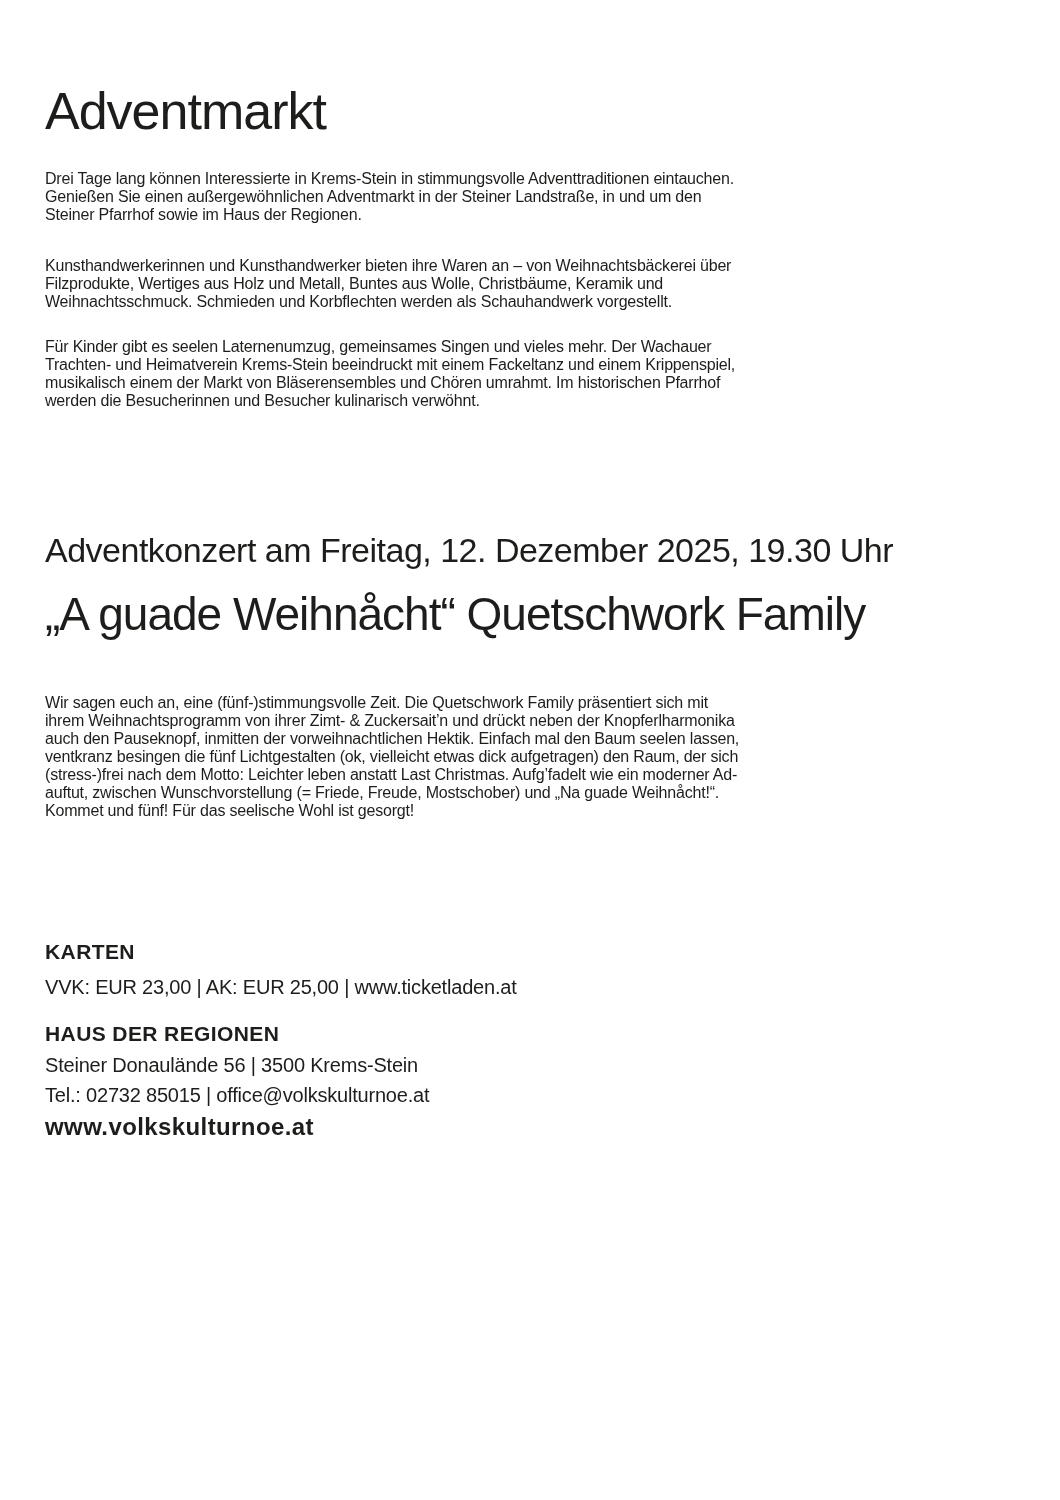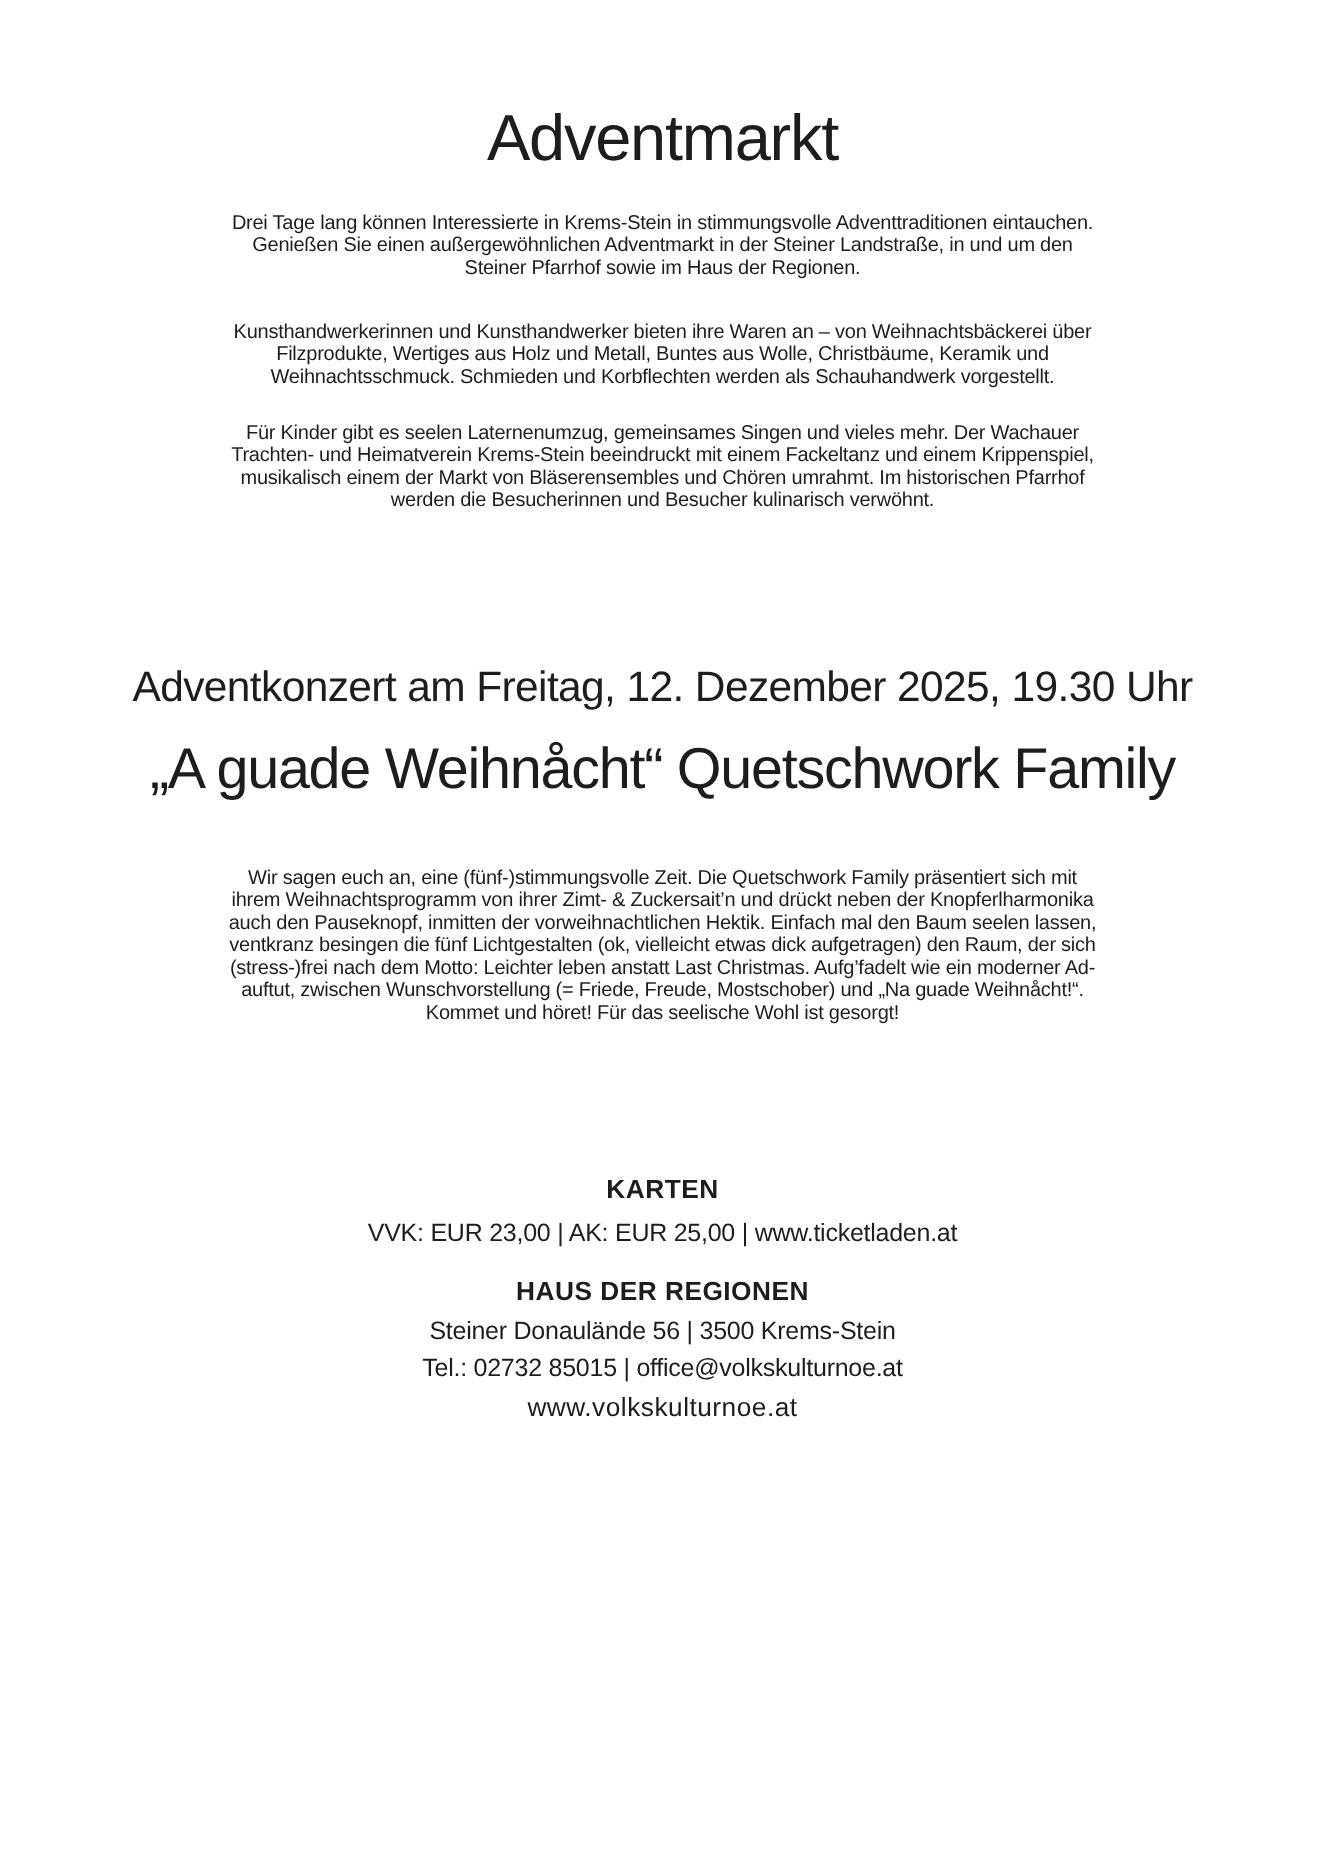--- a/index.html
+++ b/index.html
@@ -8,21 +8,21 @@
     background: #ffffff;
   }
   .page {
     position: relative;
     width: 1060px;
     height: 1500px;
     margin: 0 auto;
     background: #ffffff;
     color: #1d1d1b;
     font-family: "Liberation Sans", "DejaVu Sans", sans-serif;
-    text-align: center;
+    text-align: left;
     overflow: hidden;
     letter-spacing: -0.2px;
   }
   .content {
     padding: 0 45px;
   }
   h1, h2, h3, h4, p, div {
     margin: 0;
     padding: 0;
   }
@@ -66,23 +66,23 @@
   .footer-line {
     font-size: 20px;
     line-height: 30px;
     font-weight: 400;
   }
   .tickets-prices { margin-top: 6px; }
   .venue-heading  { margin-top: 18px; }
   .venue-address  { margin-top: 2px; }
   .venue-website {
     margin-top: 2px;
-    font-size: 21px;
+    font-size: 24px;
     line-height: 30px;
-    font-weight: 400;
+    font-weight: 700;
     letter-spacing: 0.4px;
   }
 </style>
 </head>
 <body>
 
 <div class="page">
   <div class="content">
 
     <h1 class="doc-title">Adventmarkt</h1>
@@ -114,21 +114,21 @@
     <h3 class="concert-title-heading">„A guade Weihnåcht“ Quetschwork Family</h3>
 
     <p class="body-par par-concert">
       </p>
       <div>Wir sagen euch an, eine (fünf-)stimmungsvolle Zeit. Die Quetschwork Family präsentiert sich mit</div>
       <div>ihrem Weihnachtsprogramm von ihrer Zimt- &amp; Zuckersait’n und drückt neben der Knopferlharmonika</div>
       <div>auch den Pauseknopf, inmitten der vorweihnachtlichen Hektik. Einfach mal den Baum seelen lassen,</div>
       <div>ventkranz besingen die fünf Lichtgestalten (ok, vielleicht etwas dick aufgetragen) den Raum, der sich</div>
       <div>(stress-)frei nach dem Motto: Leichter leben anstatt Last Christmas. Aufg’fadelt wie ein moderner Ad-</div>
       <div>auftut, zwischen Wunschvorstellung (= Friede, Freude, Mostschober) und „Na guade Weihnåcht!“.</div>
-      <div>Kommet und höret! Für das seelische Wohl ist gesorgt!</div>
+      <div>Kommet und fünf! Für das seelische Wohl ist gesorgt!</div>
     <p></p>
 
     <h4 class="footer-heading tickets-heading">KARTEN</h4>
     <div class="footer-line tickets-prices">VVK: EUR 23,00 | AK: EUR 25,00 | www.ticketladen.at</div>
 
     <h4 class="footer-heading venue-heading">HAUS DER REGIONEN</h4>
     <div class="footer-line venue-address">Steiner Donaulände 56 | 3500 Krems-Stein</div>
     <div class="footer-line venue-contact">Tel.: 02732 85015 | office@volkskulturnoe.at</div>
     <div class="venue-website">www.volkskulturnoe.at</div>
 

